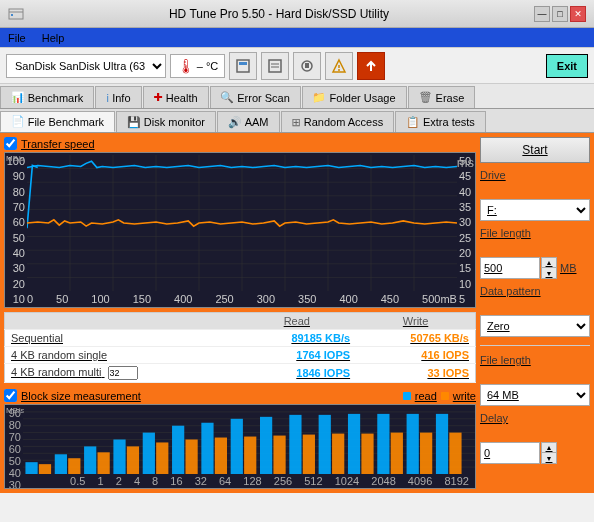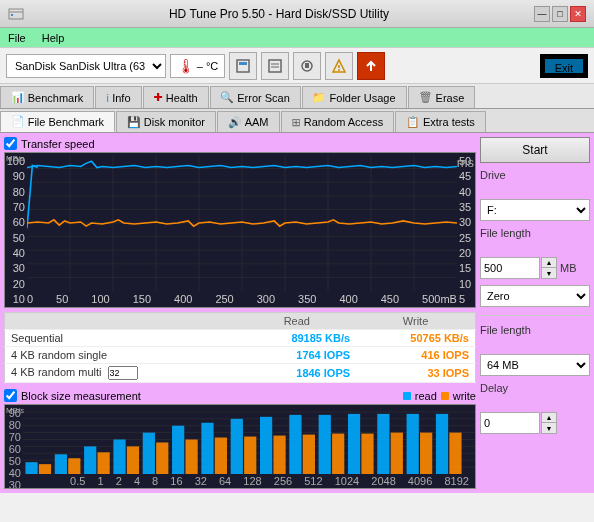--- a/index.html
+++ b/index.html
@@ -22,21 +22,21 @@
       background: #d0d0d0;
       border: 1px solid #999;
       display: flex; align-items: center; justify-content: center;
       font-size: 9px; cursor: pointer;
     }
     .win-btn.close { background: #e05050; color: white; border-color: #c03030; }
     .win-icon { width: 16px; height: 16px; }
     
     
     .menu-bar {
-      background: #86efac;
+      background: #1d4ed8;
       height: 20px;
       display: flex;
       align-items: center;
       padding: 0 4px;
       border-bottom: 1px solid #ccc;
       gap: 8px;
     }
     .menu-item { padding: 1px 4px; cursor: pointer; }
     
     
@@ -67,24 +67,25 @@
     .thermometer-icon { color: #cc0000; font-size: 14px; }
     .toolbar-btn {
       width: 28px; height: 28px;
       background: #e8e8e8;
       border: 1px solid #aaa;
       display: flex; align-items: center; justify-content: center;
       cursor: pointer; font-size: 14px;
     }
     .exit-btn {
       padding: 3px 10px;
-      background: #0369a1;
-      border: 5px solid #000000;
+      background: #5eead4;
+      border: 1px solid #000000;
       cursor: pointer;
       height: 24px;
+      font-weight: bold;
     }
     .toolbar-spacer { flex: 1; }
     
     
     .tabs-row {
       display: flex;
       background: #e8e8e8;
       border-bottom: 1px solid #999;
       padding-top: 2px;
     }
@@ -102,21 +103,22 @@
       background: #f5f5f5;
       border-bottom: 1px solid #f5f5f5;
       z-index: 1;
     }
     
     
     .main-content {
       display: flex;
       padding: 4px;
       gap: 4px;
-      background: #f0abfc;
+      background: #f97316;
+      text-decoration: underline;
     }
     
     
     .left-panel { flex: 1; }
     
     
     .section-header {
       display: flex; align-items: center; gap: 4px;
       margin-bottom: 2px;
     }
@@ -604,20 +606,21 @@
         <input type="text" class="param-input" value="500" style="">
         <div class="spin-btn">
           <div class="spin-up">▲</div>
           <div class="spin-down">▼</div>
         </div>
         <span class="unit-label">MB</span>
       </div>
     </div>
 
     <div class="param-group">
+      <div class="param-label">Data pattern</div>
       <select class="param-select">
         <option>Zero</option>
       </select>
     </div>
 
     <div class="separator"></div>
 
     <div class="param-group">
       <div class="param-label">File length</div>
       <select class="param-select">

